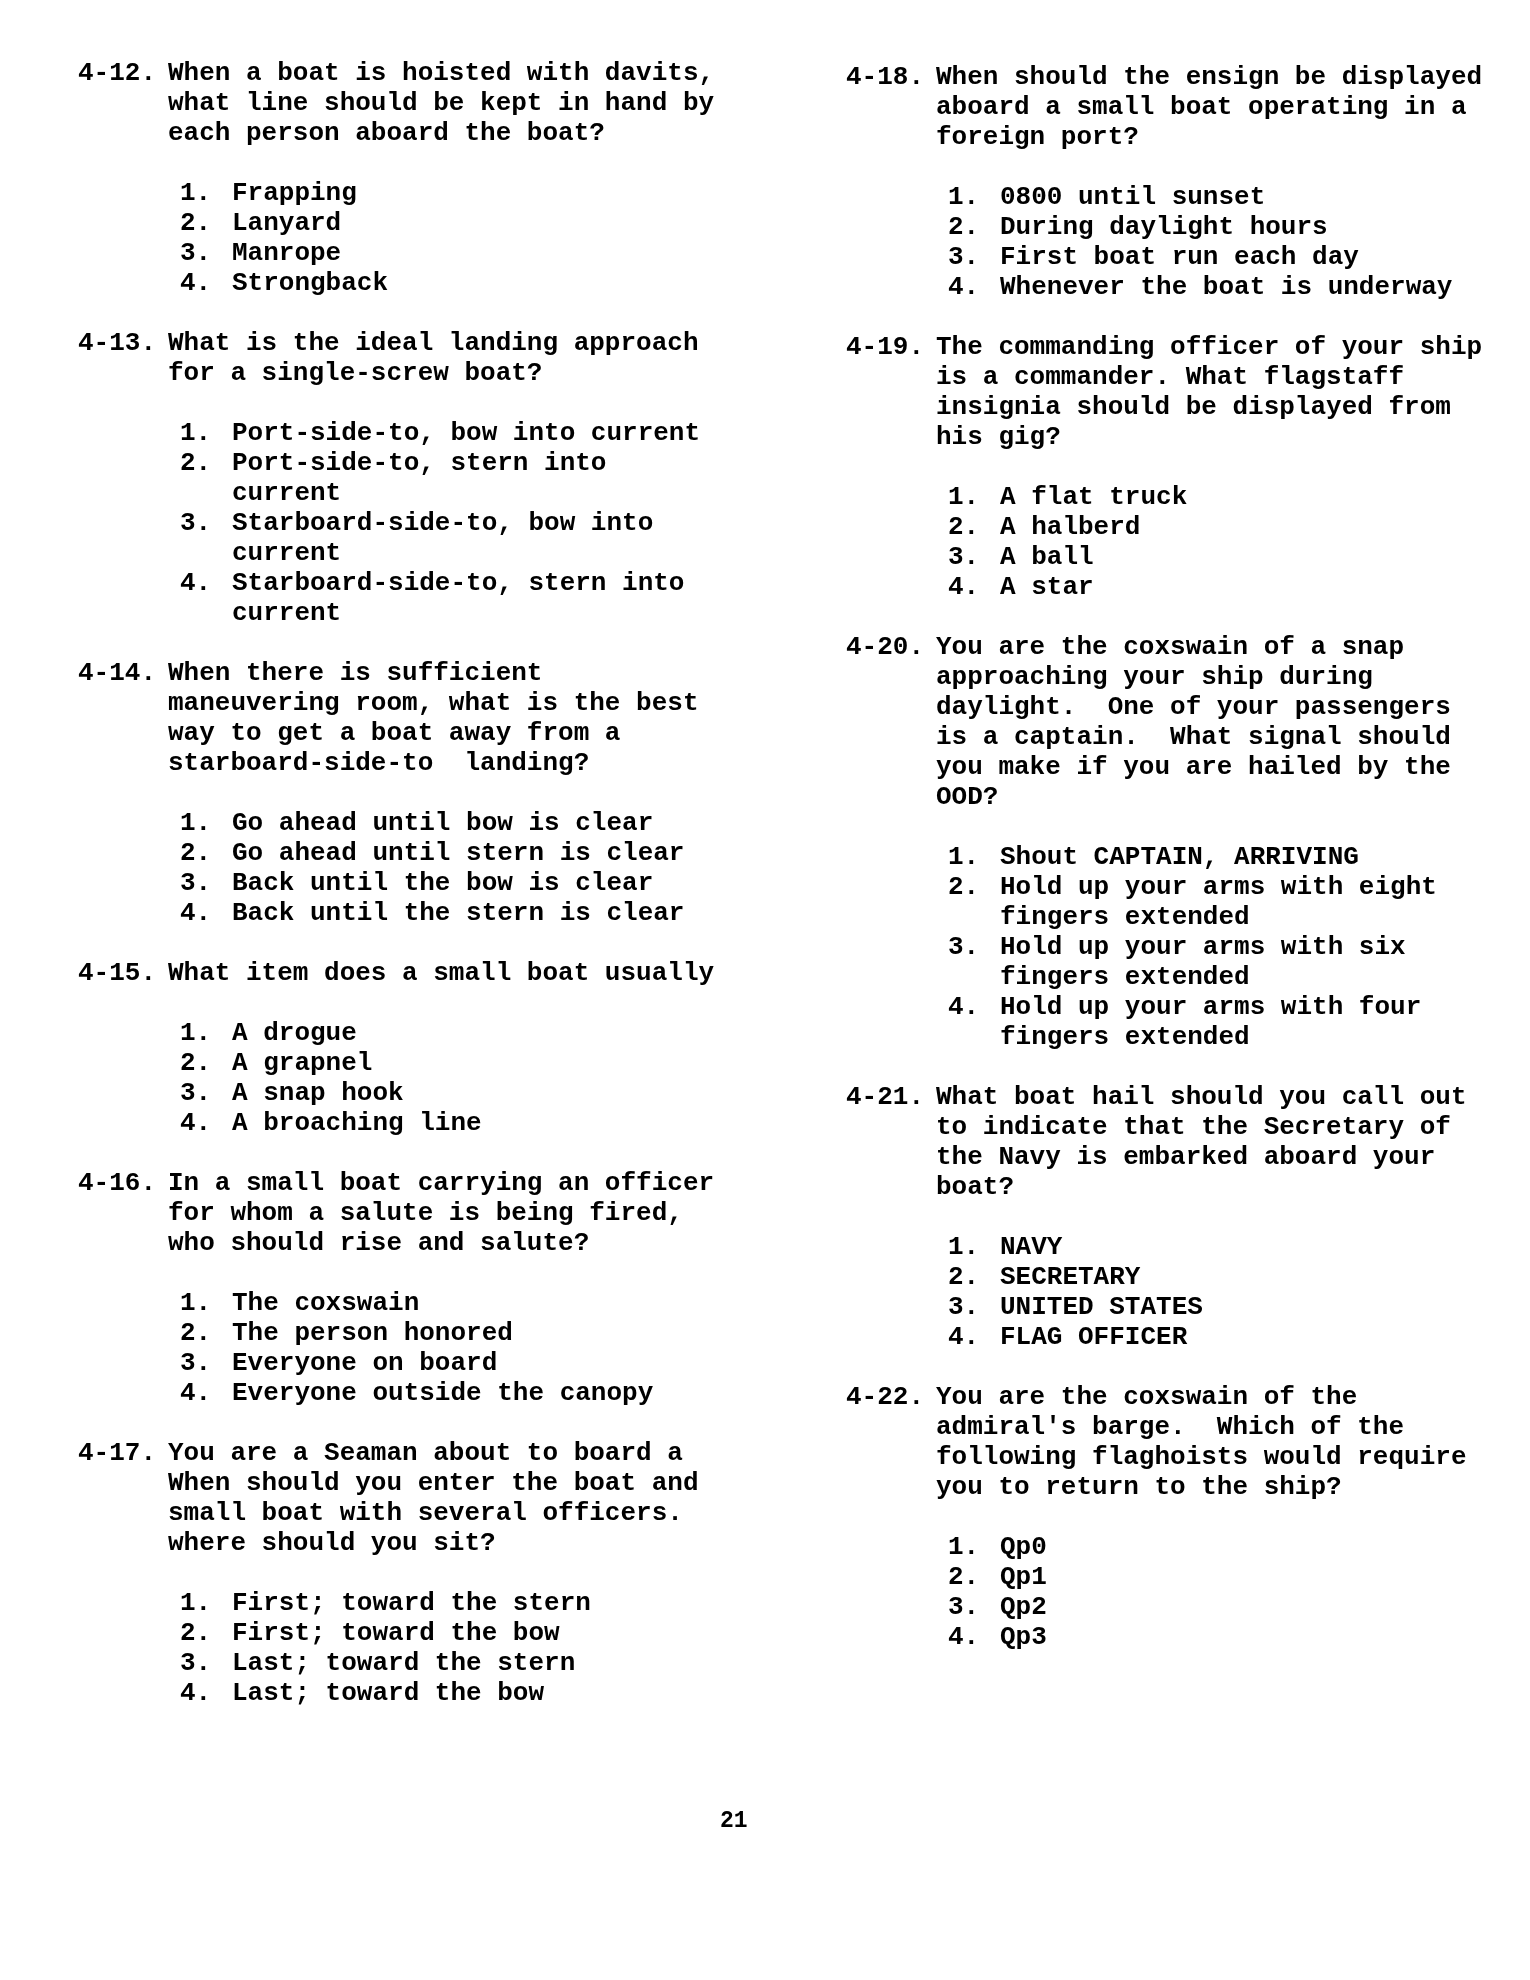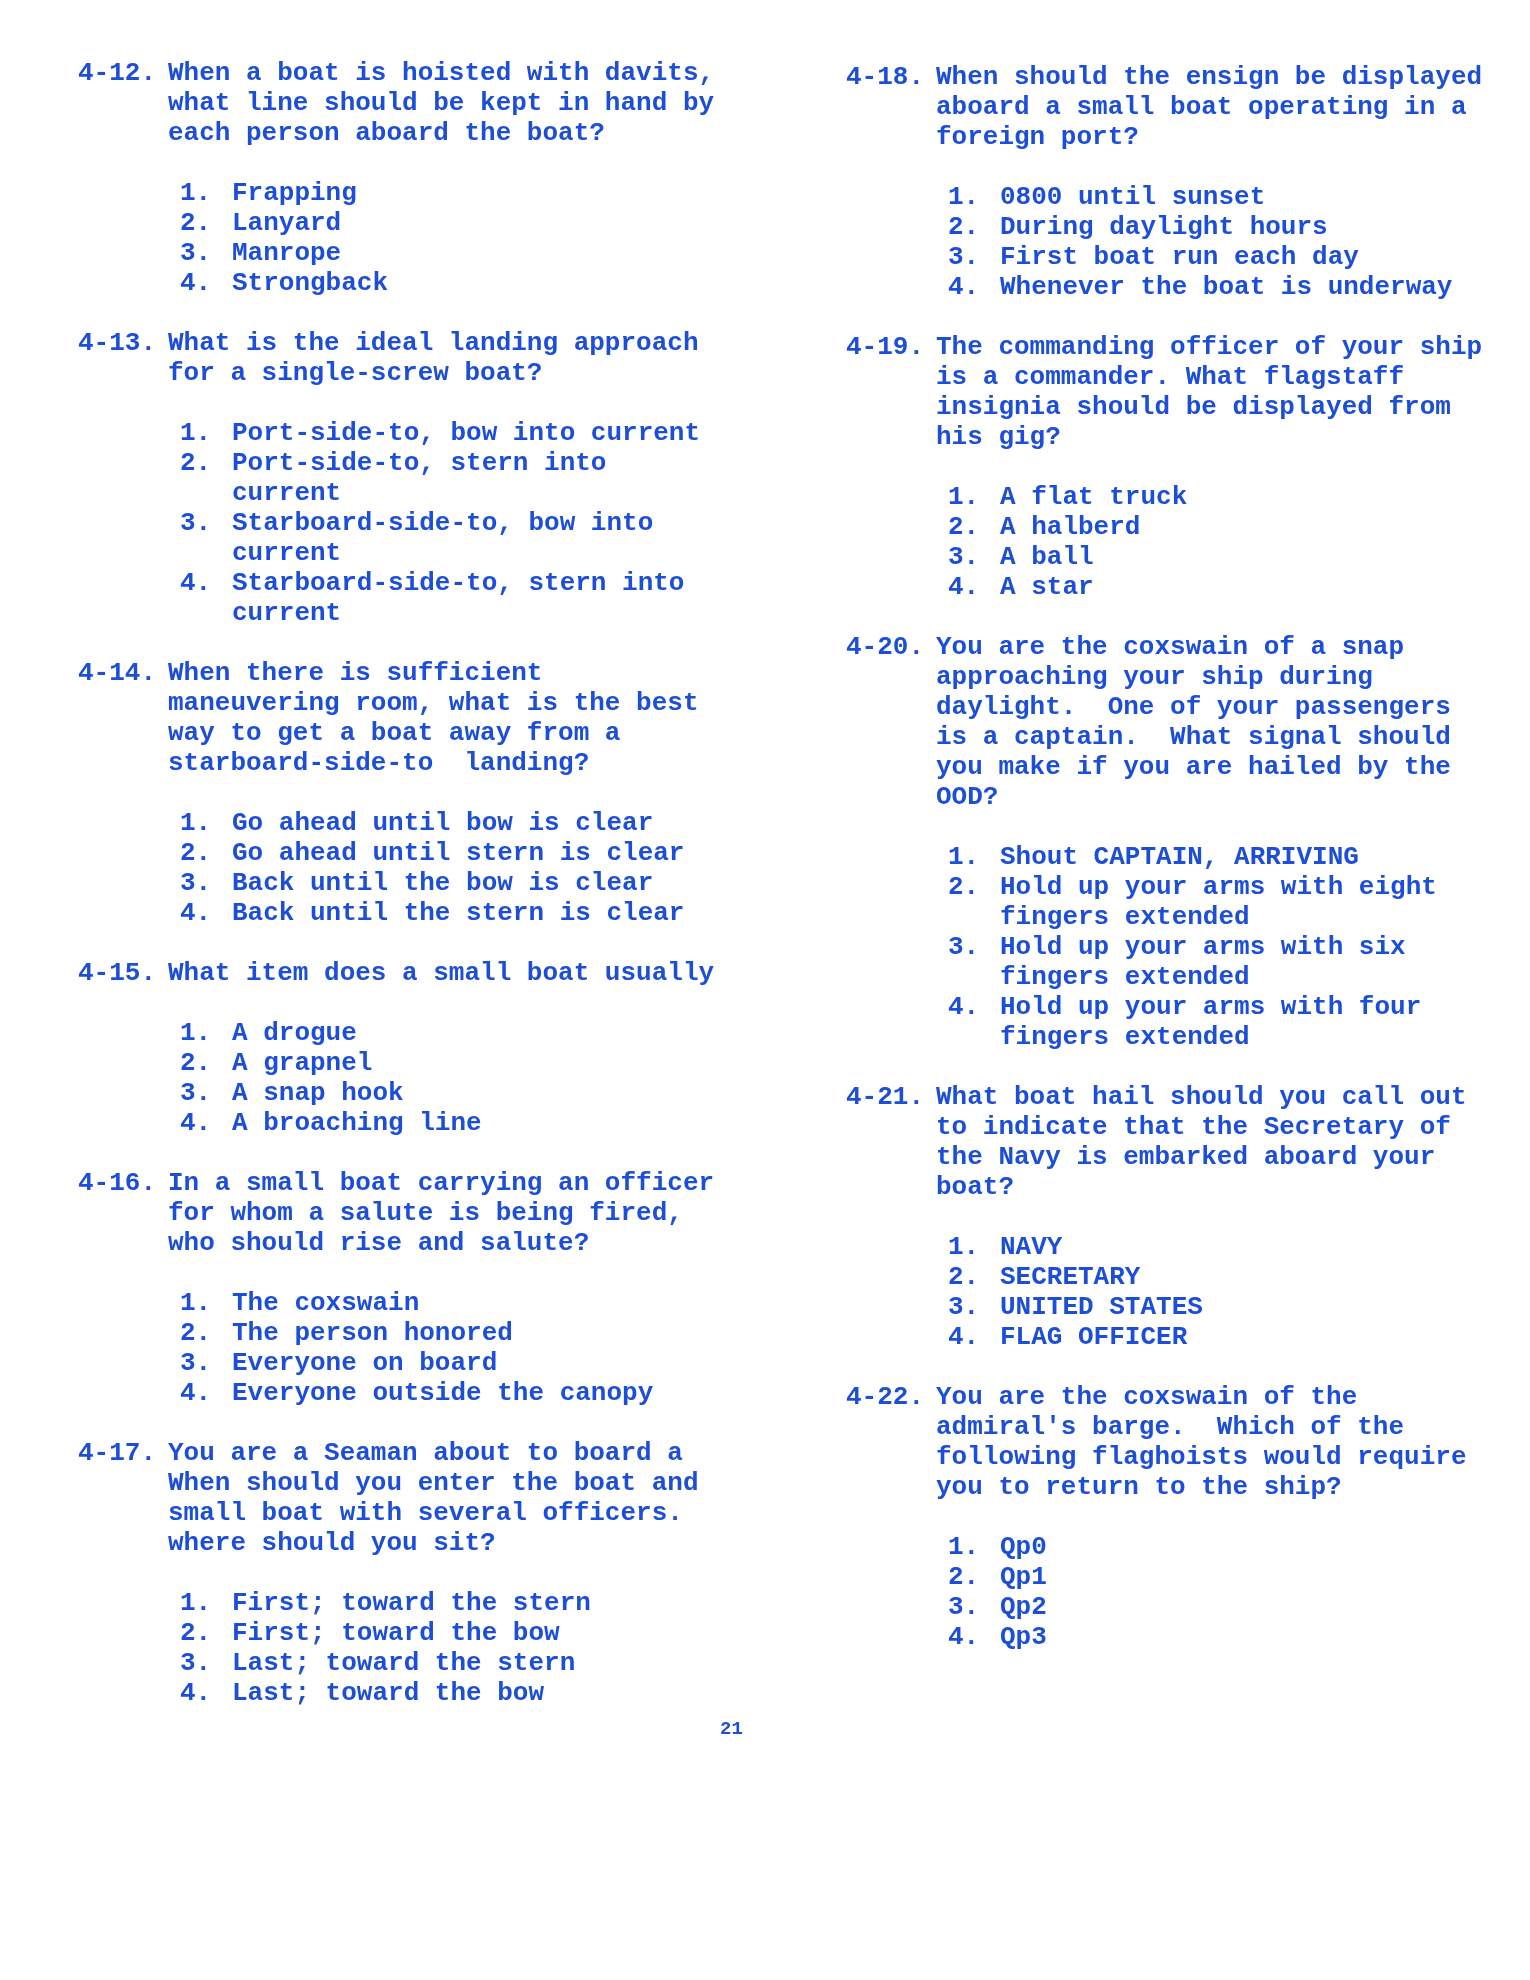--- a/index.html
+++ b/index.html
@@ -7,21 +7,21 @@
     padding: 0;
     background: #e8e8e8;
   }
   #page {
     position: relative;
     width: 1530px;
     height: 1980px;
     background: #ffffff;
     font-family: "Liberation Mono", "DejaVu Sans Mono", monospace;
     font-weight: 700;
-    color: #1d4ed8;
+    color: #000000;
     overflow: hidden;
   }
   .column {
     position: absolute;
     top: 0;
   }
   #col-left  { left: 78px;  top: 58px;  width: 665px; }
   #col-right { left: 832px; top: 62px;  width: 665px; margin-left: 14px; }
 
   .question-block {
@@ -57,22 +57,22 @@
   .option-text { flex: 1 1 auto; }
   .option-line {
     font-size: 26px;
     line-height: 30px;
     white-space: pre;
   }
 
   #page-number {
     position: absolute;
     left: 720px;
-    top: 1714px;
-    font-size: 19px;
+    top: 1806px;
+    font-size: 23px;
     line-height: 30px;
   }
 </style>
 </head>
 <body>
 
 <div id="page">
   <div id="col-left" class="column">
       <div class="question-block">
         <div class="question-number">4-12.</div>

